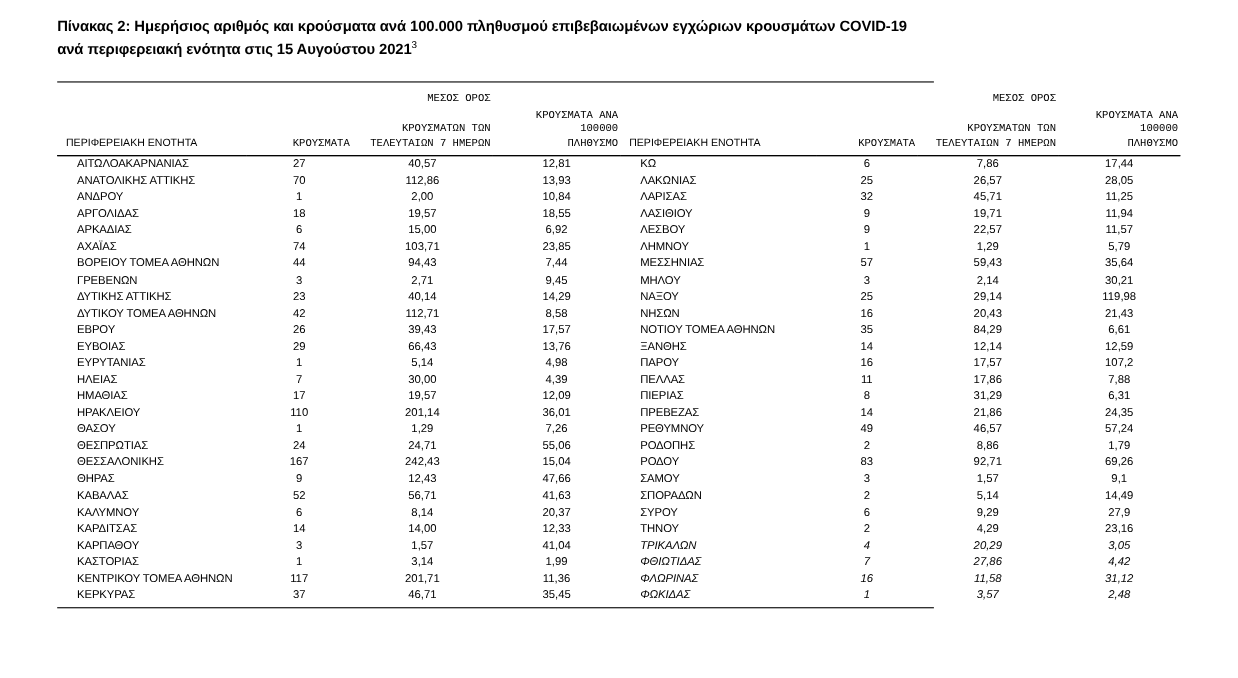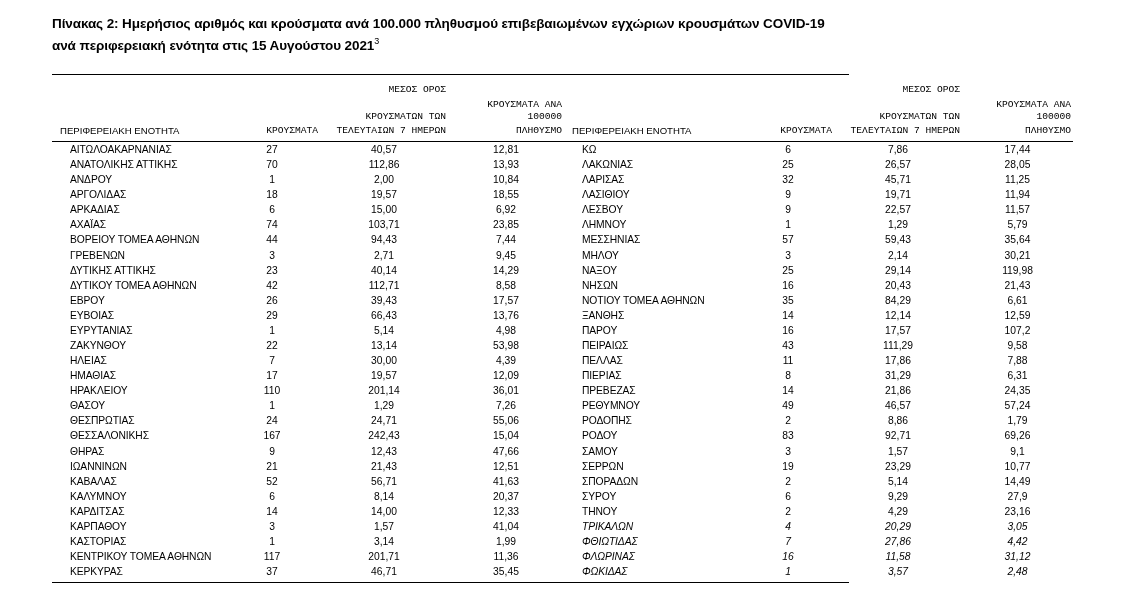--- a/index.html
+++ b/index.html
@@ -284,30 +284,20 @@
             <td class="name">ΕΥΡΥΤΑΝΙΑΣ</td>
             <td class="num">1</td>
             <td class="num">5,14</td>
             <td class="num">4,98</td>
             <td class="name">ΠΑΡΟΥ</td>
             <td class="num">16</td>
             <td class="num">17,57</td>
             <td class="num">107,2</td>
           </tr>
           <tr>
-            <td class="name">ΖΑΚΥΝΘΟΥ</td>
-            <td class="num">22</td>
-            <td class="num">13,14</td>
-            <td class="num">53,98</td>
-            <td class="name">ΠΕΙΡΑΙΩΣ</td>
-            <td class="num">43</td>
-            <td class="num">111,29</td>
-            <td class="num">9,58</td>
-          </tr>
-          <tr>
             <td class="name">ΗΛΕΙΑΣ</td>
             <td class="num">7</td>
             <td class="num">30,00</td>
             <td class="num">4,39</td>
             <td class="name">ΠΕΛΛΑΣ</td>
             <td class="num">11</td>
             <td class="num">17,86</td>
             <td class="num">7,88</td>
           </tr>
           <tr>
@@ -364,30 +354,20 @@
             <td class="name">ΘΗΡΑΣ</td>
             <td class="num">9</td>
             <td class="num">12,43</td>
             <td class="num">47,66</td>
             <td class="name">ΣΑΜΟΥ</td>
             <td class="num">3</td>
             <td class="num">1,57</td>
             <td class="num">9,1</td>
           </tr>
           <tr>
-            <td class="name">ΙΩΑΝΝΙΝΩΝ</td>
-            <td class="num">21</td>
-            <td class="num">21,43</td>
-            <td class="num">12,51</td>
-            <td class="name">ΣΕΡΡΩΝ</td>
-            <td class="num">19</td>
-            <td class="num">23,29</td>
-            <td class="num">10,77</td>
-          </tr>
-          <tr>
             <td class="name">ΚΑΒΑΛΑΣ</td>
             <td class="num">52</td>
             <td class="num">56,71</td>
             <td class="num">41,63</td>
             <td class="name">ΣΠΟΡΑΔΩΝ</td>
             <td class="num">2</td>
             <td class="num">5,14</td>
             <td class="num">14,49</td>
           </tr>
           <tr>

